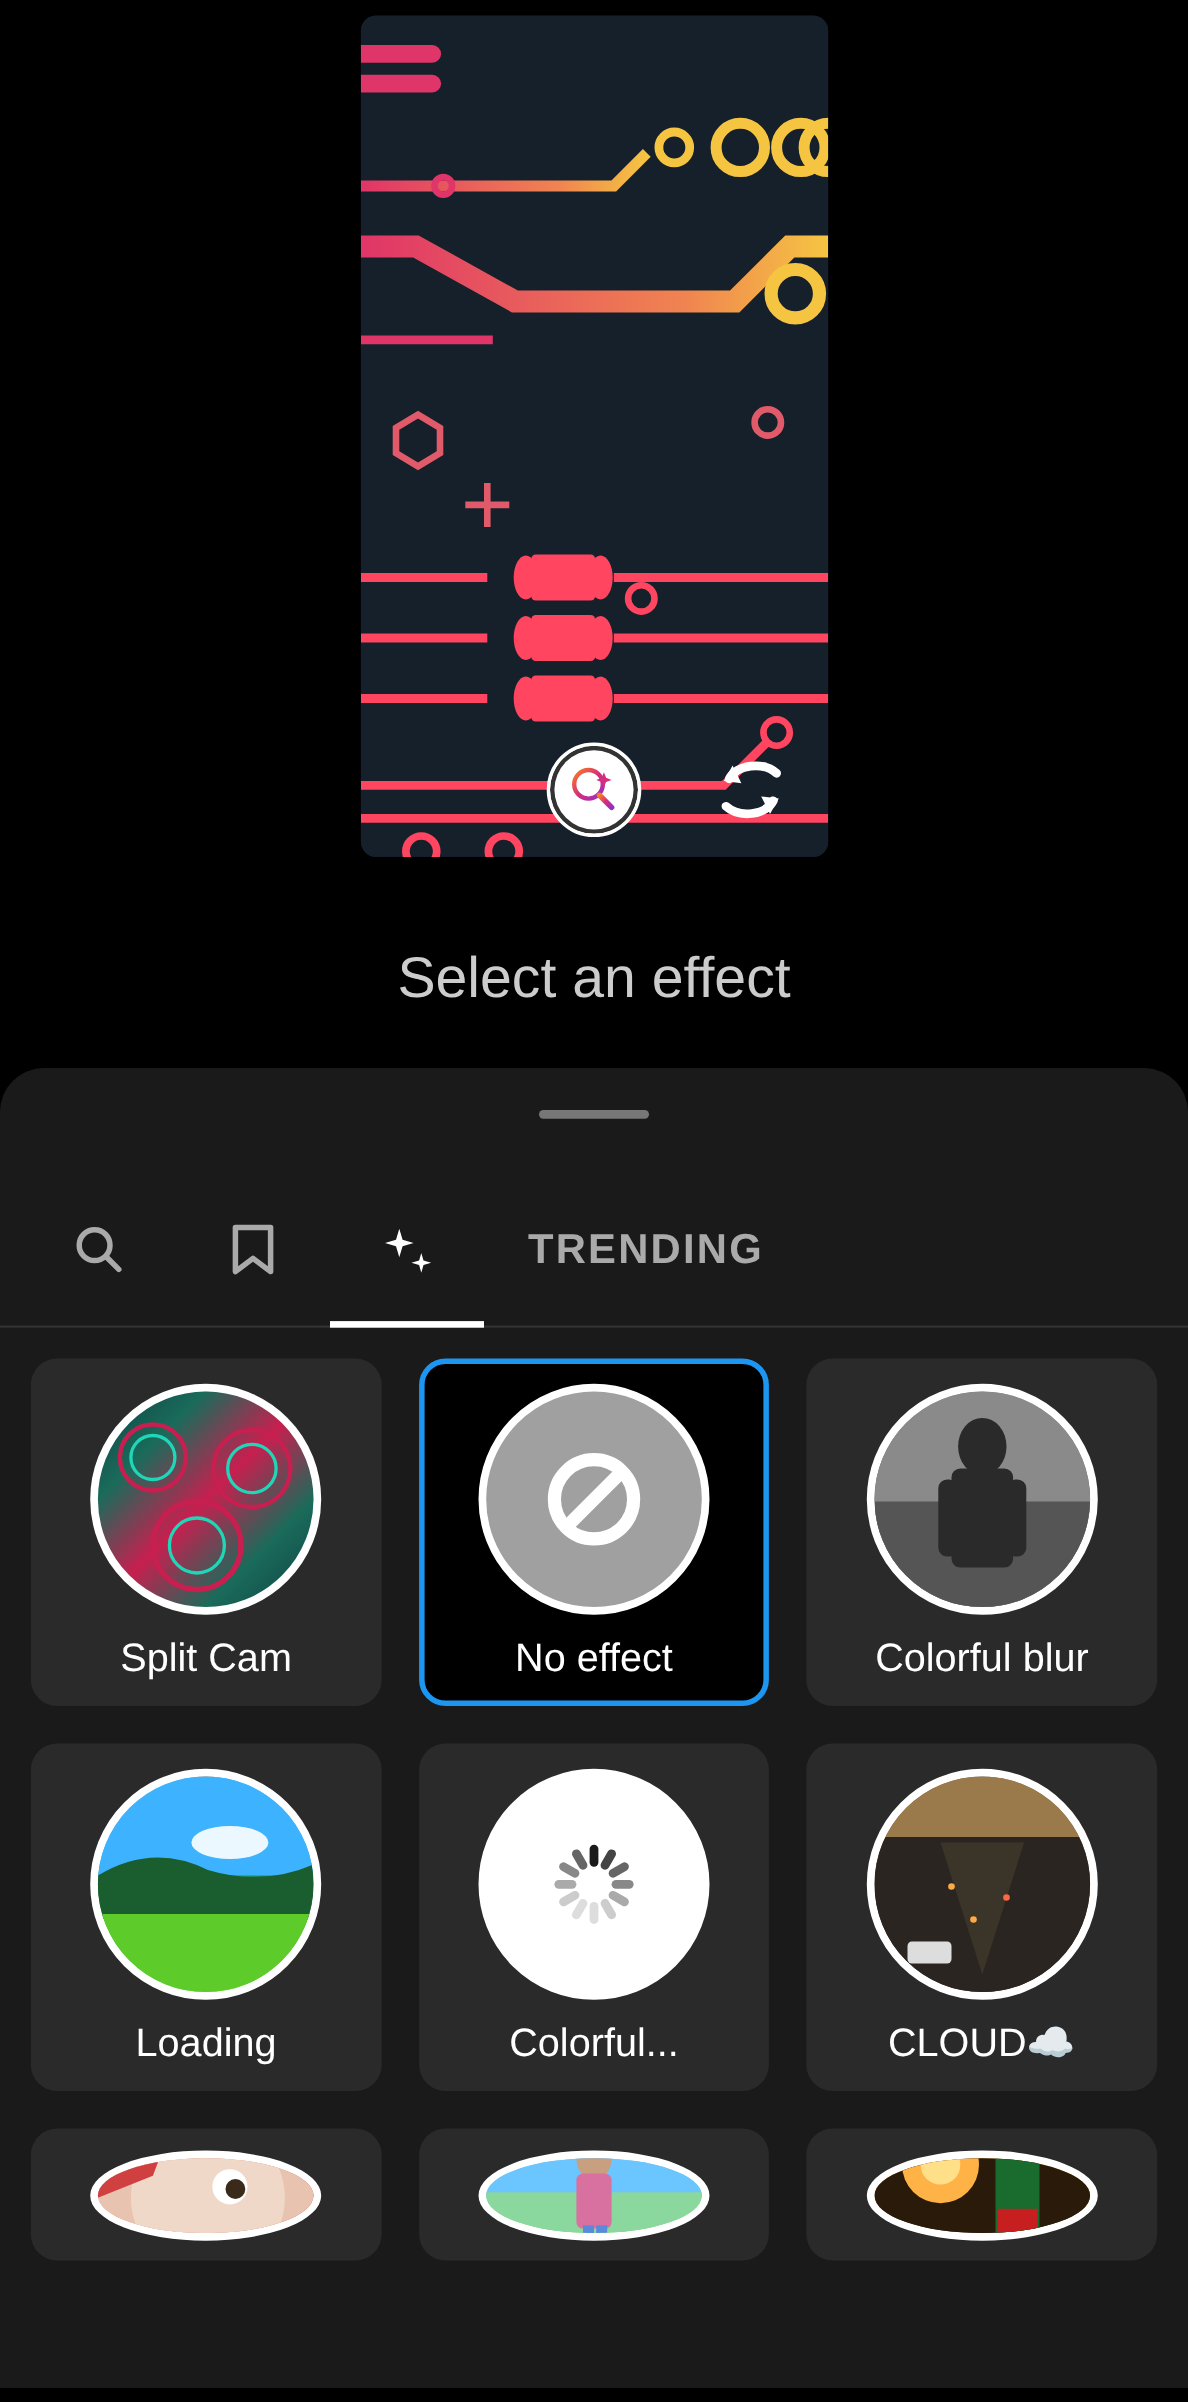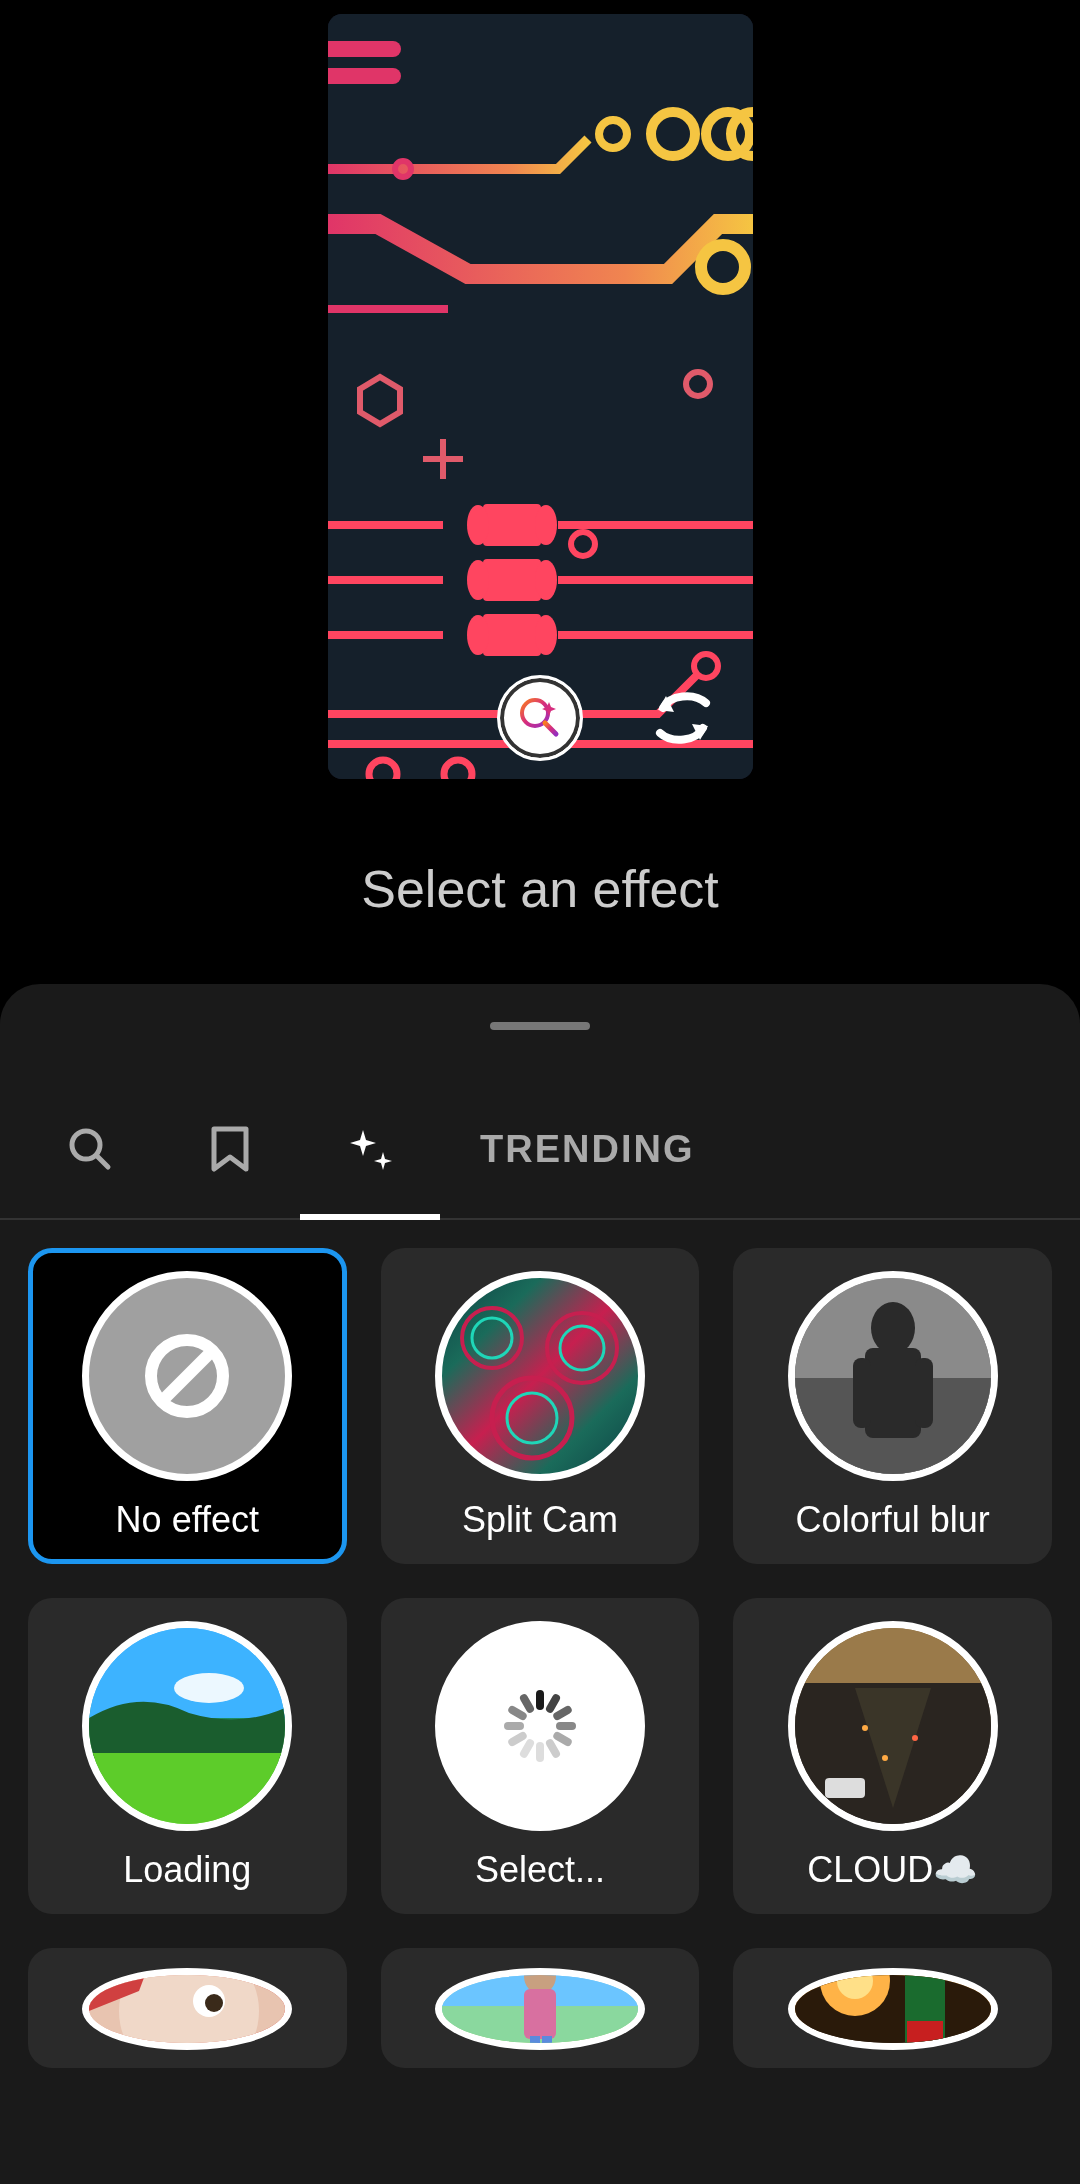--- a/index.html
+++ b/index.html
@@ -77,21 +77,21 @@
     .select-text {
       text-align: center;
       color: #ccc;
       font-size: 52px;
       font-weight: 400;
       margin-top: 80px;
     }
     
     .effects-panel {
       position: absolute;
-      bottom: 0;
+      bottom: 13px;
       left: 0;
       width: 100%;
       height: 1200px;
       background: #1a1a1a;
       border-top-left-radius: 40px;
       border-top-right-radius: 40px;
     }
     
     .drag-handle {
       width: 100px;
@@ -352,42 +352,42 @@
       <svg width="50" height="50" viewBox="0 0 50 50">
         <path d="M 18 6 L 21 16 L 31 19 L 21 22 L 18 32 L 15 22 L 5 19 L 15 16 Z" fill="#fff"></path>
         <path d="M 38 28 L 40 35 L 47 37 L 40 39 L 38 46 L 36 39 L 29 37 L 36 35 Z" fill="#fff"></path>
       </svg>
     </div>
     <div class="tab-text">TRENDING</div>
   </div>
 
   <div class="effects-grid">
 
-    <div class="effect-item selected">
-      <div class="effect-thumb no-effect-icon">
-        <svg width="90" height="90" viewBox="0 0 90 90">
-          <circle cx="45" cy="45" r="36" fill="none" stroke="#fff" stroke-width="12"></circle>
-          <path d="M 20 70 L 70 20" stroke="#fff" stroke-width="12"></path>
-        </svg>
-      </div>
-      <div class="effect-label">No effect</div>
-    </div>
-
     <div class="effect-item">
       <div class="effect-thumb thumb-split">
         <svg width="196" height="196" viewBox="0 0 196 196">
           <circle cx="50" cy="60" r="30" fill="none" stroke="#c71f4f" stroke-width="4"></circle>
           <circle cx="50" cy="60" r="20" fill="none" stroke="#1fd6b8" stroke-width="3"></circle>
           <circle cx="140" cy="70" r="35" fill="none" stroke="#c71f4f" stroke-width="4"></circle>
           <circle cx="140" cy="70" r="22" fill="none" stroke="#1fd6b8" stroke-width="3"></circle>
           <circle cx="90" cy="140" r="40" fill="none" stroke="#c71f4f" stroke-width="5"></circle>
           <circle cx="90" cy="140" r="25" fill="none" stroke="#1fd6b8" stroke-width="3"></circle>
         </svg>
       </div>
       <div class="effect-label">Split Cam</div>
+    </div>
+
+    <div class="effect-item selected">
+      <div class="effect-thumb no-effect-icon">
+        <svg width="90" height="90" viewBox="0 0 90 90">
+          <circle cx="45" cy="45" r="36" fill="none" stroke="#fff" stroke-width="12"></circle>
+          <path d="M 20 70 L 70 20" stroke="#fff" stroke-width="12"></path>
+        </svg>
+      </div>
+      <div class="effect-label">No effect</div>
     </div>
 
     <div class="effect-item">
       <div class="effect-thumb thumb-aesthetic">
         <svg width="196" height="196" viewBox="0 0 196 196">
           <rect width="196" height="196" fill="#8a8a8a"></rect>
           <rect x="0" y="100" width="196" height="96" fill="#555"></rect>
           <ellipse cx="98" cy="50" rx="22" ry="26" fill="#2a2a2a"></ellipse>
           <rect x="70" y="70" width="56" height="90" fill="#2a2a2a" rx="8"></rect>
           <rect x="58" y="80" width="18" height="70" fill="#2a2a2a" rx="8"></rect>
@@ -421,21 +421,21 @@
             <rect x="-4" y="-36" width="8" height="20" rx="4" fill="#ccc" transform="rotate(150)"></rect>
             <rect x="-4" y="-36" width="8" height="20" rx="4" fill="#ddd" transform="rotate(180)"></rect>
             <rect x="-4" y="-36" width="8" height="20" rx="4" fill="#ddd" transform="rotate(210)"></rect>
             <rect x="-4" y="-36" width="8" height="20" rx="4" fill="#ccc" transform="rotate(240)"></rect>
             <rect x="-4" y="-36" width="8" height="20" rx="4" fill="#aaa" transform="rotate(270)"></rect>
             <rect x="-4" y="-36" width="8" height="20" rx="4" fill="#888" transform="rotate(300)"></rect>
             <rect x="-4" y="-36" width="8" height="20" rx="4" fill="#666" transform="rotate(330)"></rect>
           </g>
         </svg>
       </div>
-      <div class="effect-label">Select...</div>
+      <div class="effect-label">Colorful...</div>
     </div>
 
     <div class="effect-item">
       <div class="effect-thumb thumb-cloud">
         <svg width="196" height="196" viewBox="0 0 196 196">
           <rect width="196" height="60" fill="#9a7a4a"></rect>
           <rect y="55" width="196" height="141" fill="#2a2520"></rect>
           <path d="M 60 60 L 98 180 L 136 60 Z" fill="#3a3528"></path>
           <circle cx="70" cy="100" r="3" fill="#ffaa44"></circle>
           <circle cx="120" cy="110" r="3" fill="#ff6644"></circle>

